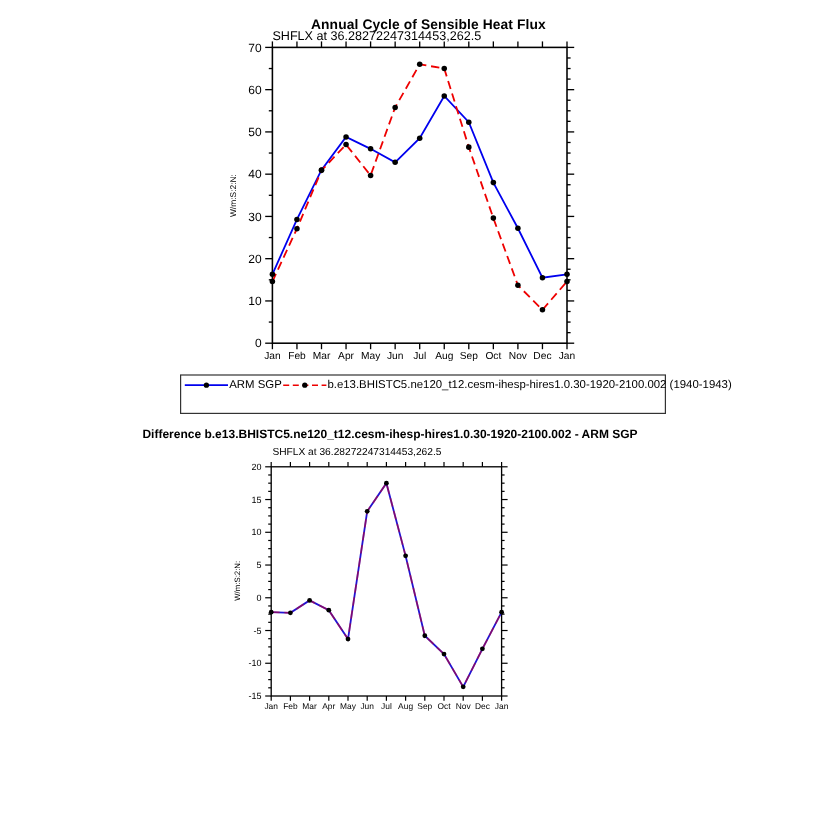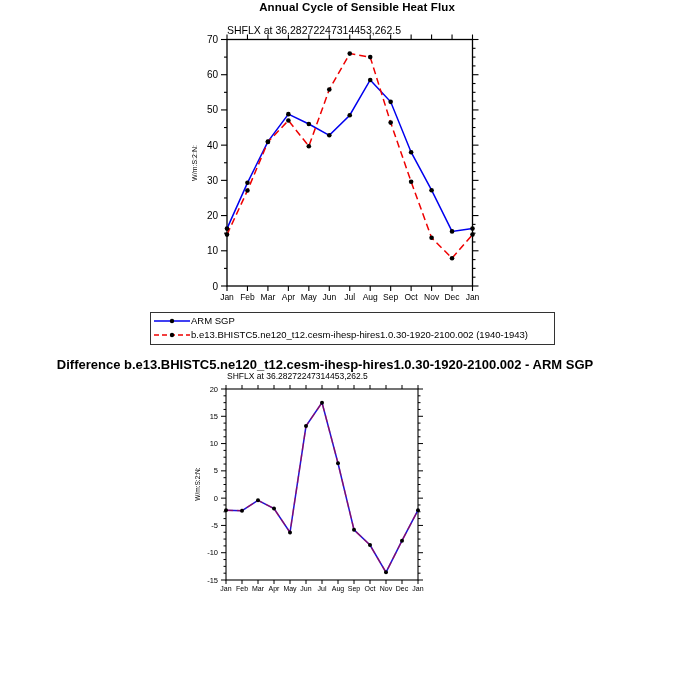--- a/index.html
+++ b/index.html
@@ -1,28 +1,28 @@
 <!DOCTYPE html>
 <html><head>
 <meta charset="utf-8">
 <style>
   html,body{margin:0;padding:0;background:#fff;}
   .page{position:relative;width:700px;height:700px;background:#ffffff;overflow:hidden;
         font-family:"Liberation Sans",sans-serif;color:#000;}
-  .t1{position:absolute;top:1px;left:57px;width:600px;text-align:center;
+  .t1{position:absolute;top:15px;left:57px;width:600px;text-align:center;
       font-size:11.5px;font-weight:bold;letter-spacing:0.1px;}
   .s1{position:absolute;top:24px;left:227px;font-size:10.5px;}
   #chart1{position:absolute;top:0;left:0;}
   .legend{position:absolute;left:150px;top:312px;width:401px;height:29px;
-          border:1px solid #333;display:flex;flex-direction:column;
-          justify-content:flex-start;padding:1px 0 1px 2px;background:#fff;}
+          border:1px solid #333;display:flex;flex-direction:row;
+          justify-content:space-between;padding:1px 0 1px 2px;background:#fff;}
   .lrow{display:flex;align-items:center;height:14px;}
   .lrow span{font-size:9.5px;line-height:1;white-space:nowrap;}
   .t2{position:absolute;top:357px;left:25px;width:600px;text-align:center;
-      font-size:13px;font-weight:bold;}
+      font-size:10px;font-weight:bold;}
   .s2{position:absolute;top:371px;left:227px;font-size:8.5px;}
   #chart2{position:absolute;top:355px;left:0;}
   svg text{fill:#000;}
 </style>
 </head>
 <body>
 
 <div class="page">
 
   <div class="t1">Annual Cycle of Sensible Heat Flux</div>

